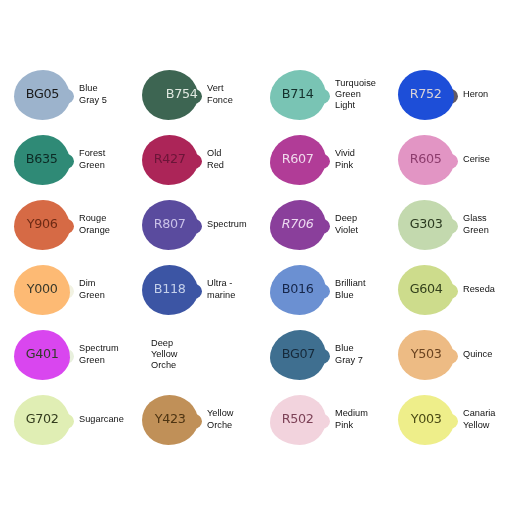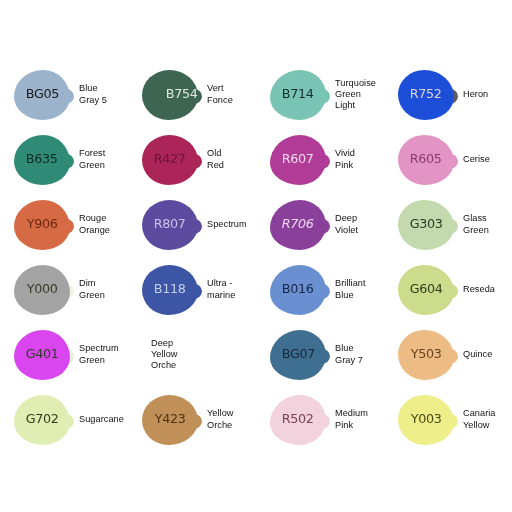--- a/index.html
+++ b/index.html
@@ -216,21 +216,21 @@
           <div class="blob" style="background: rgb(195, 217, 174); border-radius: 47% 53% 52% 48% / 49% 54% 46% 51%;">
             <span class="blob-code" style="color: rgb(43, 58, 32);">G303</span>
           </div>
         </div>
         <div class="swatch-name">Glass
 Green</div>
       </div>
       <div class="swatch-cell">
         <div class="blob-wrap">
           <div class="blob-tail" style="background: rgb(242, 242, 226);"></div>
-          <div class="blob" style="background: #a3a3a3; border-radius: 52% 48% 49% 51% / 53% 55% 45% 47%; text-align: center;">
+          <div class="blob" style="background: #fdba74; border-radius: 52% 48% 49% 51% / 53% 55% 45% 47%; text-align: center;">
             <span class="blob-code" style="color: rgb(58, 58, 44);">Y000</span>
           </div>
         </div>
         <div class="swatch-name">Dim
 Green</div>
       </div>
       <div class="swatch-cell">
         <div class="blob-wrap">
           <div class="blob-tail" style="background: rgb(60, 85, 164);"></div>
           <div class="blob" style="background: rgb(60, 85, 164); border-radius: 49% 51% 53% 47% / 50% 52% 48% 50%;">

